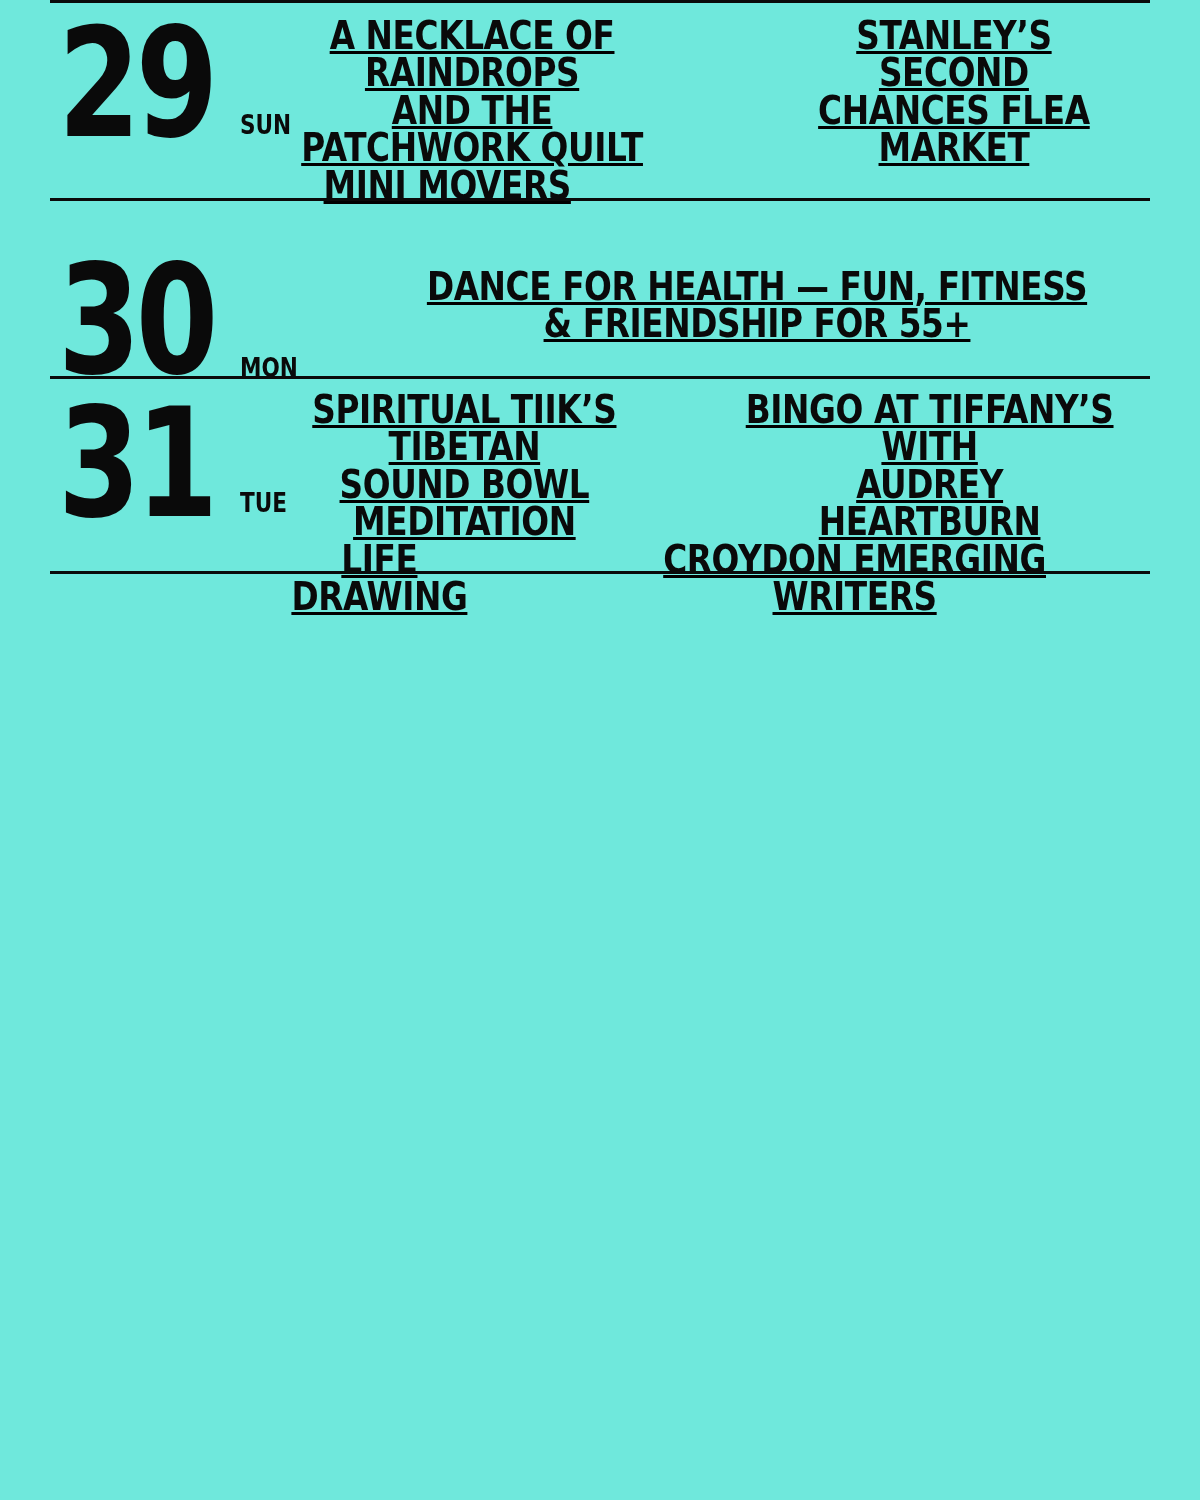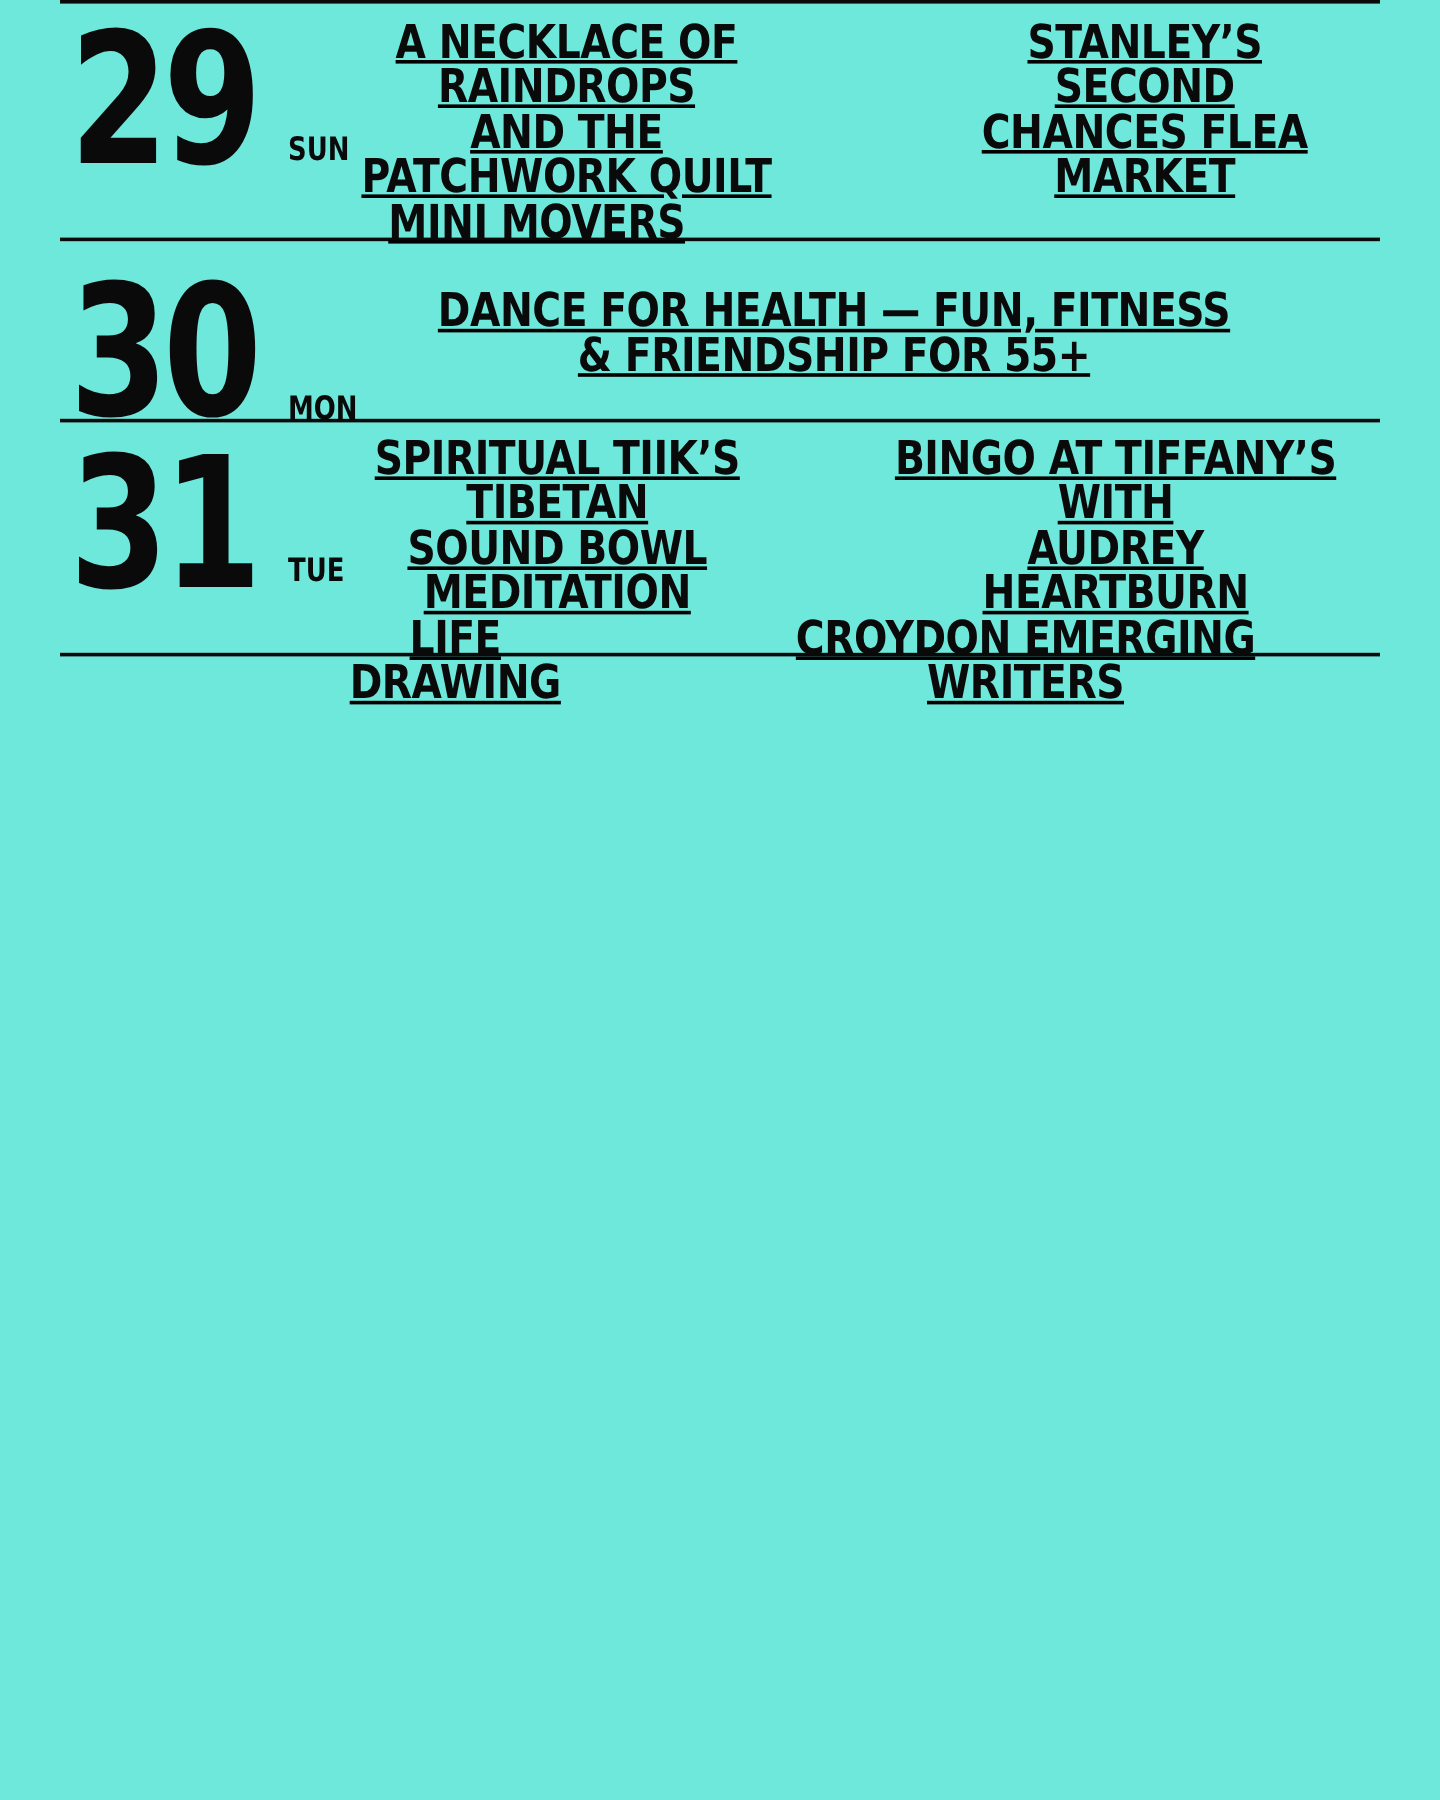--- a/index.html
+++ b/index.html
@@ -95,25 +95,25 @@
 
   
   #row-29 { height: 195px; }
   #row-29 .day-num { top: 16px; font-size: 152px; }
   #row-29 .day-abbr { top: 108px; }
   #row-29 .events-col { padding-top: 14px; }
   #row-29 .line-a { gap: 54px; }
   #row-29 .line-b { margin-top: 0; justify-content: flex-start; padding-left: 60px;}
 
   
-  #row-30 { height: 148px; }
+  #row-30 { height: 148px; margin-top: 27px; }
   #row-30 .day-num { top: 28px; font-size: 152px; }
   #row-30 .day-abbr { top: 126px; }
   #row-30 .events-col { padding-top: 40px; }
-  #row-30 .line-a { justify-content: center; }
+  #row-30 .line-a { justify-content: flex-end; }
 
   
   #row-31 { height: 192px; justify-content: space-between; }
   #row-31 .day-num { top: 20px; font-size: 152px; }
   #row-31 .day-abbr { top: 110px; }
   #row-31 .events-col { padding-top: 12px; }
   #row-31 .line-a { gap: 20px; }
   #row-31 .line-b { margin-top: 0; gap: 40px; justify-content: flex-end; }
 </style>
 </head>

